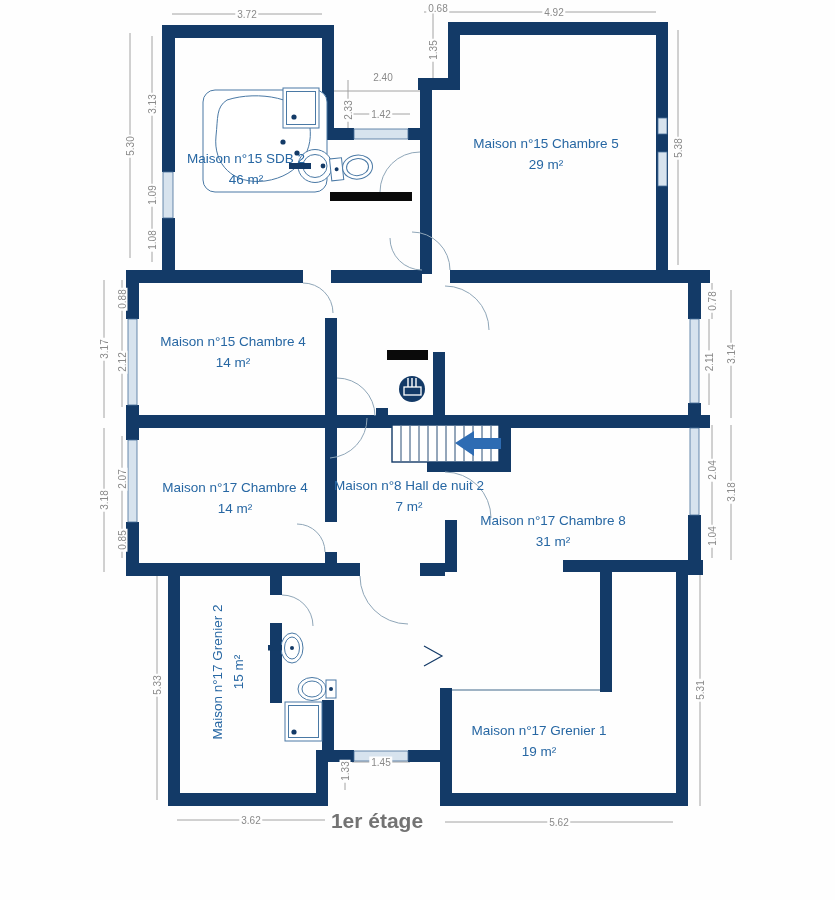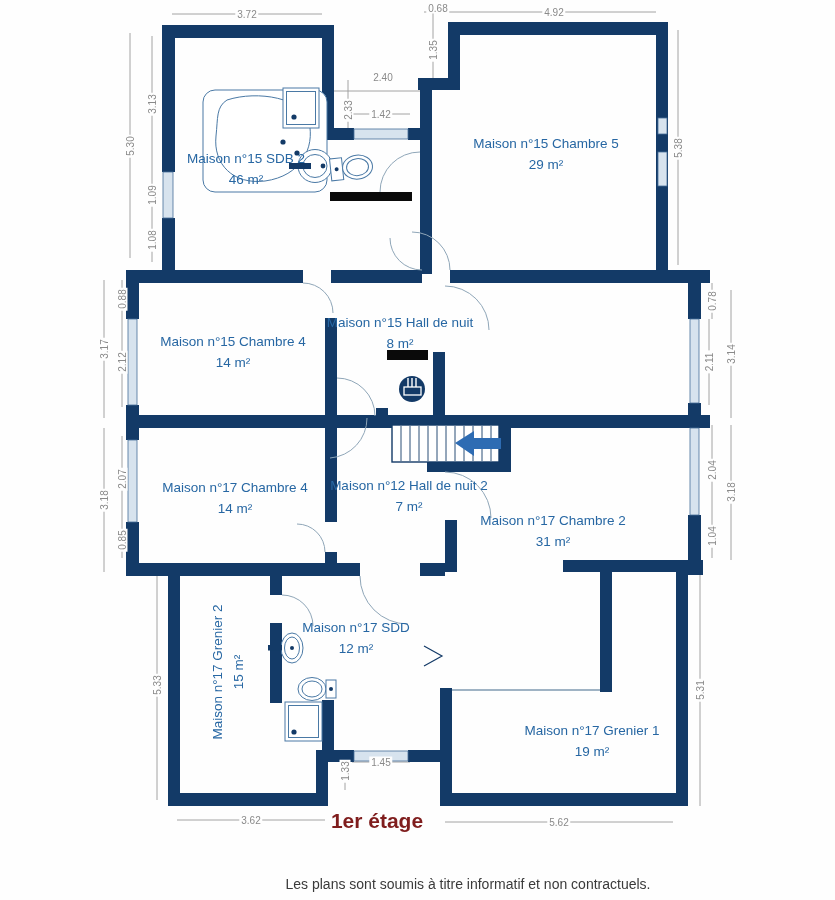--- a/index.html
+++ b/index.html
@@ -6,21 +6,21 @@
   .plan{position:relative;width:835px;height:900px;background:#fefefe;overflow:hidden;
         font-family:"Liberation Sans",sans-serif;}
   svg{position:absolute;left:0;top:0;}
   .room-label{position:absolute;transform:translate(-50%,-50%);text-align:center;
       color:#2767a3;font-size:13.5px;line-height:21px;white-space:nowrap;}
   .room-label.vert{transform:translate(-50%,-50%) rotate(-90deg);}
   .dim-label{position:absolute;transform:translate(-50%,-50%);font-size:10px;color:#8a8a8a;
       background:#fefefe;padding:0 2px;white-space:nowrap;}
   .dim-label.v{transform:translate(-50%,-50%) rotate(-90deg);}
   .floor-title{position:absolute;transform:translate(-50%,-50%);font-size:21px;font-weight:bold;
-      color:#7f1d1d;white-space:nowrap;}
+      color:#737373;white-space:nowrap;}
   .disclaimer{position:absolute;transform:translate(-50%,-50%);font-size:14px;color:#3a3a3a;
       white-space:nowrap;}
 </style>
 </head>
 <body>
 
 <div class="plan">
 
   <svg width="835" height="900" viewBox="0 0 835 900">
 
@@ -177,45 +177,37 @@
     <span class="area">46 m²</span>
   </div>
   <div class="room-label" style="left:546px;top:154px">
     <span>Maison n°15 Chambre 5</span><br>
     <span class="area">29 m²</span>
   </div>
   <div class="room-label" style="left:233px;top:352px">
     <span>Maison n°15 Chambre 4</span><br>
     <span class="area">14 m²</span>
   </div>
-  <div class="room-label" style="left:400px;top:333px">
-    <span>Maison n°15 Hall de nuit</span><br>
-    <span class="area">8 m²</span>
-  </div>
   <div class="room-label" style="left:235px;top:498px">
     <span>Maison n°17 Chambre 4</span><br>
     <span class="area">14 m²</span>
   </div>
   <div class="room-label" style="left:409px;top:496px">
-    <span>Maison n°12 Hall de nuit 2</span><br>
+    <span>Maison n°8 Hall de nuit 2</span><br>
     <span class="area">7 m²</span>
   </div>
   <div class="room-label" style="left:553px;top:531px">
-    <span>Maison n°17 Chambre 2</span><br>
+    <span>Maison n°17 Chambre 8</span><br>
     <span class="area">31 m²</span>
   </div>
   <div class="room-label vert" style="left:228px;top:672px">
     <span>Maison n°17 Grenier 2</span><br>
     <span class="area">15 m²</span>
   </div>
-  <div class="room-label" style="left:356px;top:638px">
-    <span>Maison n°17 SDD</span><br>
-    <span class="area">12 m²</span>
-  </div>
-  <div class="room-label" style="left:592px;top:741px">
+  <div class="room-label" style="left:539px;top:741px">
     <span>Maison n°17 Grenier 1</span><br>
     <span class="area">19 m²</span>
   </div>
 
   <span class="dim-label" style="left:247px;top:14px">3.72</span>
   <span class="dim-label" style="left:438px;top:8px">0.68</span>
   <span class="dim-label" style="left:554px;top:12px">4.92</span>
   <span class="dim-label v" style="left:433px;top:50px">1.35</span>
   <span class="dim-label v" style="left:348px;top:110px">2.33</span>
   <span class="dim-label" style="left:383px;top:77px">2.40</span>
@@ -238,15 +230,14 @@
   <span class="dim-label v" style="left:712px;top:470px">2.04</span>
   <span class="dim-label v" style="left:712px;top:536px">1.04</span>
   <span class="dim-label v" style="left:731px;top:492px">3.18</span>
   <span class="dim-label v" style="left:700px;top:690px">5.31</span>
   <span class="dim-label" style="left:251px;top:820px">3.62</span>
   <span class="dim-label v" style="left:345px;top:771px">1.33</span>
   <span class="dim-label" style="left:381px;top:762px">1.45</span>
   <span class="dim-label" style="left:559px;top:822px">5.62</span>
 
   <div class="floor-title" style="left:377px;top:821px">1er étage</div>
-  <div class="disclaimer" style="left:468px;top:884px">Les plans sont soumis à titre informatif et non contractuels.</div>
 
 </div>
 
 </body></html>

